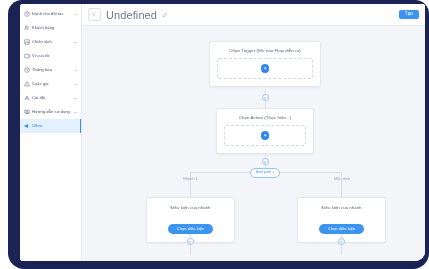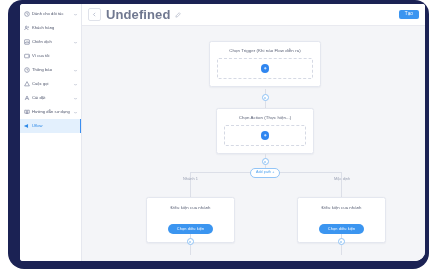--- a/index.html
+++ b/index.html
@@ -126,24 +126,24 @@
     border-radius: 2px;
     background: #fff;
     display: flex;
     align-items: center;
     justify-content: center;
     color: #9aa2b8;
     flex: 0 0 auto;
   }
   #back-btn svg { width: 5px; height: 5px; display:block; }
   #page-title {
-    font-size: 13px;
+    font-size: 11px;
     color: #6c7governance;
     color: #707890;
-    font-weight: 700;
+    font-weight: 400;
     letter-spacing: 0.1px;
   }
   #edit-icon { width: 6px; height: 6px; color: #a6adc0; flex: 0 0 auto; }
   #edit-icon svg { width:6px; height:6px; display:block; }
   #topbar-spacer { flex: 1 1 auto; }
   #create-btn {
     background: #3b95f0;
     color: #fff;
     font-size: 4.6px;
     border-radius: 2px;

